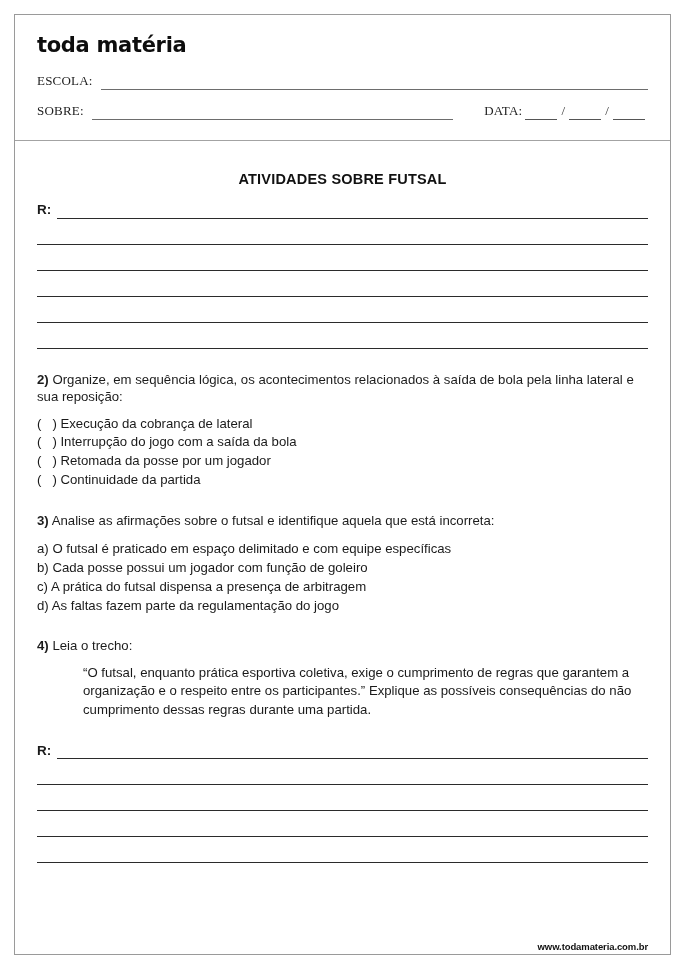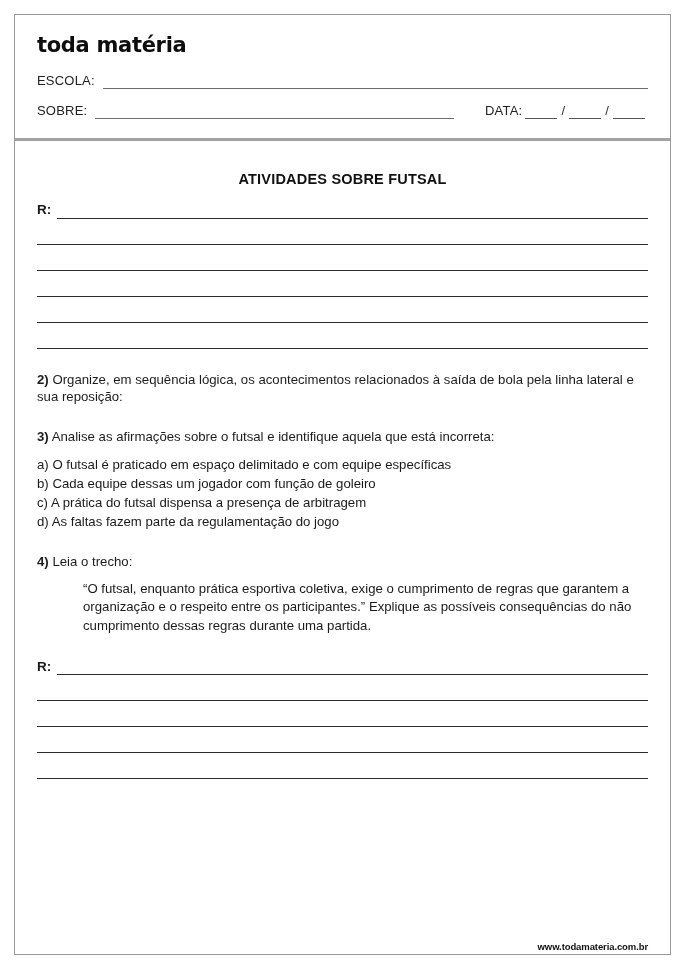--- a/index.html
+++ b/index.html
@@ -23,21 +23,21 @@
     width: 657px;
     height: 941px;
     border: 1px solid #9a9a9a;
     background: #fff;
   }
 
   
   .header {
     position: relative;
     height: 126px;
-    border-bottom: 3px solid #a3a3a3;
+    border-bottom: 1px solid #a3a3a3;
     padding: 0 22px;
   }
 
   .logo {
     position: absolute;
     left: 22px;
     top: 18px;
     font-family: "DejaVu Sans", sans-serif;
     font-size: 21px;
     font-weight: bold;
@@ -47,20 +47,21 @@
 
   .field-row {
     position: absolute;
     left: 22px;
     right: 22px;
     display: flex;
     align-items: flex-end;
     font-size: 13px;
     letter-spacing: 0.2px;
     color: #222;
+    font-family: Liberation Serif, serif;
   }
   .field-row.escola { top: 58px; }
   .field-row.nome  { top: 88px; }
 
   .field-label {
     flex: 0 0 auto;
     white-space: nowrap;
     padding-bottom: 1px;
   }
   .rule {
@@ -208,30 +209,36 @@
       <div class="aline"></div>
       <div class="aline"></div>
     </div>
 
     <div class="gap-lg"></div>
 
     <div class="question block">
       <span class="q-num">2)</span>
       <span>Organize, em sequência lógica, os acontecimentos relacionados à saída de bola pela linha lateral e sua reposição:</span>
     </div>
+    <div class="opt-list">
+      <div class="opt">(   ) Execução da cobrança de lateral</div>
+      <div class="opt">(   ) Interrupção do jogo com a saída da bola</div>
+      <div class="opt">(   ) Retomada da posse por um jogador</div>
+      <div class="opt">(   ) Continuidade da partida</div>
+    </div>
 
     <div class="gap-lg"></div>
 
     <div class="question block">
       <span class="q-num">3)</span>
       <span>Analise as afirmações sobre o futsal e identifique aquela que está incorreta:</span>
     </div>
     <div class="alt-list">
       <div>a) O futsal é praticado em espaço delimitado e com equipe específicas</div>
-      <div>b) Cada equipe dessas um jogador com função de goleiro</div>
+      <div>b) Cada posse possui um jogador com função de goleiro</div>
       <div>c) A prática do futsal dispensa a presença de arbitragem</div>
       <div>d) As faltas fazem parte da regulamentação do jogo</div>
     </div>
 
     <div class="gap-lg"></div>
 
     <div class="question block">
       <span class="q-num">4)</span>
       <span>Leia o trecho:</span>
     </div>

